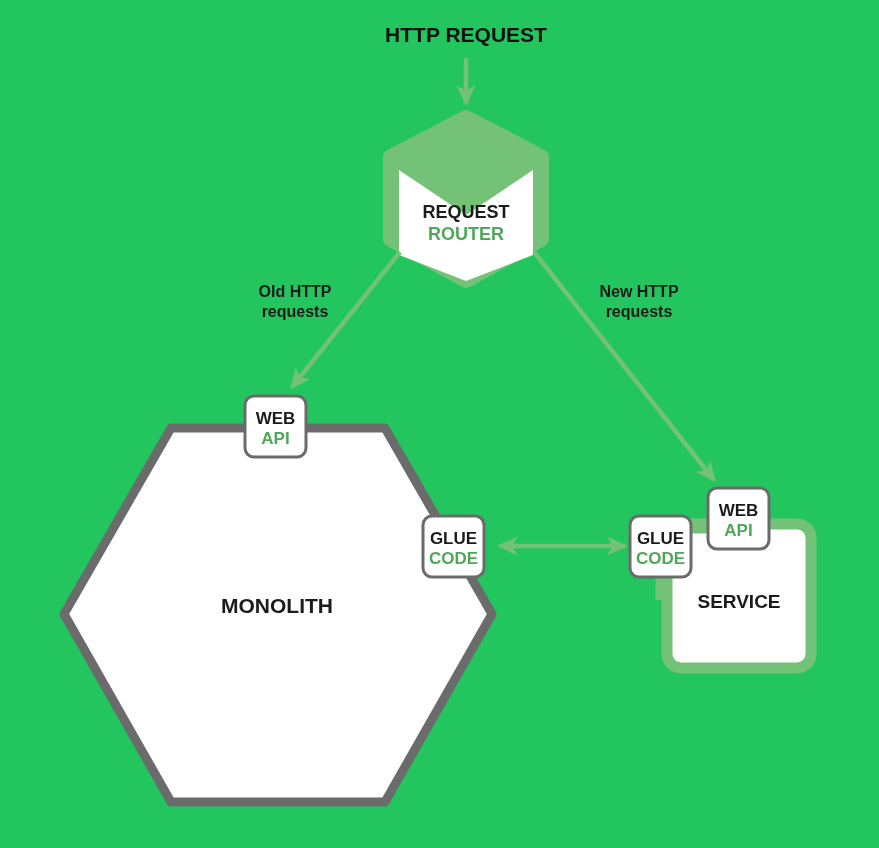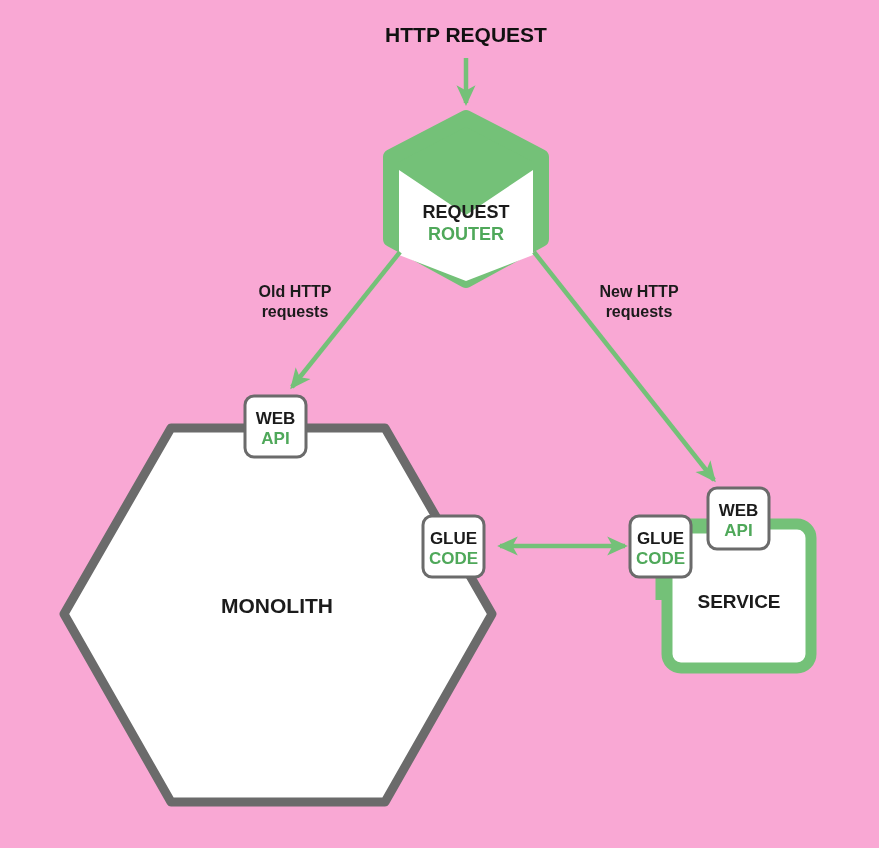--- a/index.html
+++ b/index.html
@@ -64,21 +64,21 @@
     font-size: 17px;
     font-weight: bold;
     text-anchor: middle;
     font-family: "Liberation Sans", sans-serif;
     fill: #4fa85a;
   }
 </style>
 </head>
 <body style="background: rgb(235, 235, 233);">
 
-<div id="canvas-root" style="background: #f9a8d4;">
+<div id="canvas-root" style="background: #22c55e;">
   <svg id="diagram-svg" viewBox="0 0 879 848" xmlns="http://www.w3.org/2000/svg">
 
     <defs>
       <marker id="arrow-green" viewBox="0 0 10 10" refX="8.6" refY="5" markerWidth="4.6" markerHeight="4.6" orient="auto-start-reverse">
         <path d="M 0 0.4 L 10 5 L 0 9.6 L 2.6 5 Z" fill="#74c178"></path>
       </marker>
       <marker id="arrow-green-start" viewBox="0 0 10 10" refX="8.6" refY="5" markerWidth="4.6" markerHeight="4.6" orient="auto-start-reverse">
         <path d="M 0 0.4 L 10 5 L 0 9.6 L 2.6 5 Z" fill="#74c178"></path>
       </marker>
     </defs>

